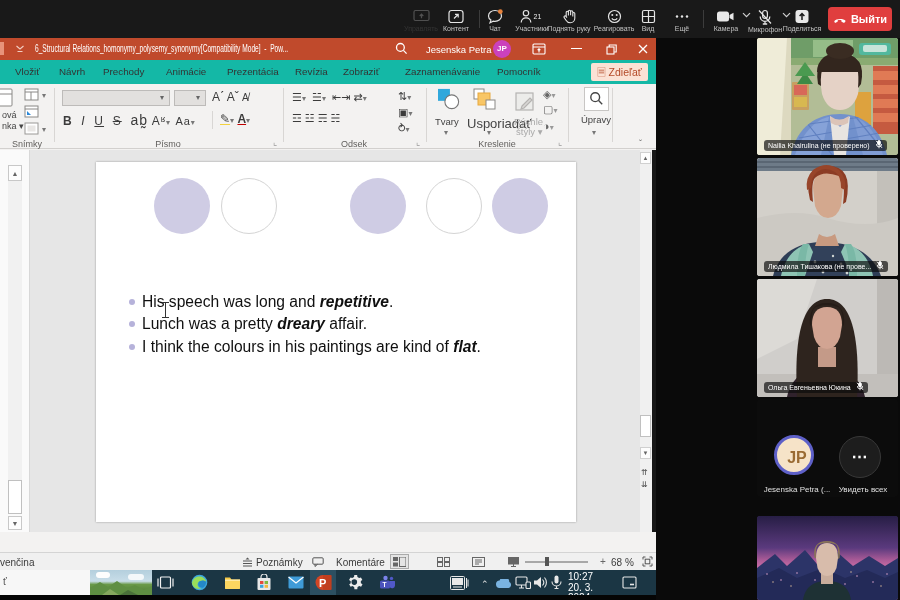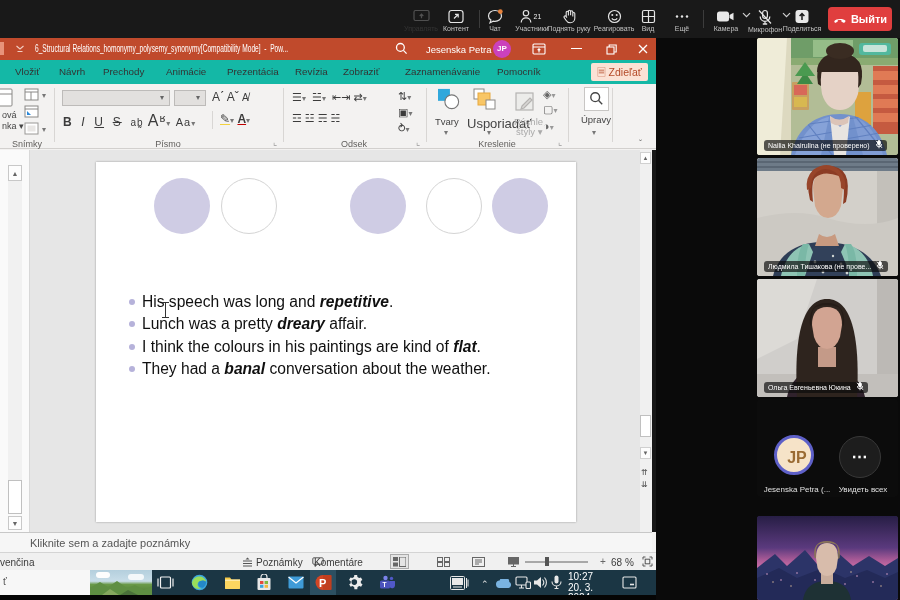--- a/index.html
+++ b/index.html
@@ -226,21 +226,21 @@
           <rect x="1" y="1" width="13" height="11"></rect>
           <rect x="3.5" y="3.5" width="8" height="6" fill="#e8e6e4" stroke="none"></rect>
         </svg>
       <div style="position:absolute;left:42px;top:41px;font-size:8px;color:#777">▾</div>
 
       <div style="position:absolute;left:62px;top:6px;width:108px;height:16px;background:#e2e0de;border:1px solid #bdbbb9"></div>
       <div style="position:absolute;left:160px;top:9px;font-size:8px;color:#666">▾</div>
       <div style="position:absolute;left:174px;top:6px;width:32px;height:16px;background:#e2e0de;border:1px solid #bdbbb9"></div>
       <div style="position:absolute;left:196px;top:9px;font-size:8px;color:#666">▾</div>
       <div style="position:absolute;left:212px;top:6px;font-size:12px;color:#3b3b3b">Aˊ Aˇ <span style="font-size:10px">A̸</span></div>
-      <div style="position:absolute;left:63px;top:28px;font-size:12px;color:#3b3b3b;letter-spacing:1px"><b>B</b>&nbsp; <i>I</i>&nbsp; <u>U</u>&nbsp; <s>S</s>&nbsp; <span style="font-size:10px">ab̰</span> <span style="font-size:16px">Aʶ</span><span style="font-size:8px;color:#777">▾</span> <span style="font-size:11px">Aa</span><span style="font-size:8px;color:#777">▾</span></div>
+      <div style="position:absolute;left:63px;top:28px;font-size:12px;color:#3b3b3b;letter-spacing:1px"><b>B</b>&nbsp; <i>I</i>&nbsp; <u>U</u>&nbsp; <s>S</s>&nbsp; <span style="font-size:14px">ab̰</span> <span style="font-size:12px">Aʶ</span><span style="font-size:8px;color:#777">▾</span> <span style="font-size:11px">Aa</span><span style="font-size:8px;color:#777">▾</span></div>
       <div style="position:absolute;left:212px;top:27px;width:1px;height:18px;background:#d8d6d4"></div>
       <div style="position:absolute;left:220px;top:28px;font-size:12px;color:#3b3b3b"><u style="text-decoration-color:#f3d23e">✎</u><span style="font-size:8px;color:#777">▾</span> <u style="text-decoration-color:#c00000"><b>A</b></u><span style="font-size:8px;color:#777">▾</span></div>
       <div class="rlbl" style="left:265px;top:53px;width:20px;color:#999">⌞</div>
 
       <div style="position:absolute;left:292px;top:7px;font-size:11px;color:#3b3b3b;white-space:pre">☰<span style="font-size:8px;color:#777">▾</span>  ☱<span style="font-size:8px;color:#777">▾</span>  ⇤⇥ ⇄<span style="font-size:8px;color:#777">▾</span></div>
       <div style="position:absolute;left:292px;top:28px;font-size:11px;color:#3b3b3b;letter-spacing:3px">☲☳☴☵</div>
       <div style="position:absolute;left:398px;top:6px;font-size:11px;color:#3b3b3b">⇅<span style="font-size:8px;color:#777">▾</span></div>
       <div style="position:absolute;left:398px;top:22px;font-size:11px;color:#3b3b3b">▣<span style="font-size:8px;color:#777">▾</span></div>
       <div style="position:absolute;left:398px;top:38px;font-size:11px;color:#3b3b3b">⥁<span style="font-size:8px;color:#777">▾</span></div>
       <div class="rlbl" style="left:408px;top:53px;width:20px;color:#999">⌞</div>
@@ -281,56 +281,52 @@
       <div id="slide">
         <div class="circ cf" style="left:58px"></div>
         <div class="circ co" style="left:125px"></div>
         <div class="circ cf" style="left:254px"></div>
         <div class="circ co" style="left:330px"></div>
         <div class="circ cf" style="left:396px"></div>
         <div id="bullets">
           <div class="li">His speech was long and <b><i>repetitive</i></b>.</div>
           <div class="li">Lunch was a pretty <b><i>dreary</i></b> affair.</div>
           <div class="li">I think the colours in his paintings are kind of <b><i>flat</i></b>.</div>
-          <div class="li">They had a <b><i>banal</i></b> conversation about the weather.</div>
         </div>
       </div>
       <div id="leftpanel">
         <div style="position:absolute;left:8px;top:15px;width:14px;height:16px;background:#fdfdfd;border:1px solid #c8c8c8;color:#666;font-size:7px;text-align:center;line-height:15px">▲</div>
         <div style="position:absolute;left:8px;top:31px;width:14px;height:320px;background:#f1f1f1"></div>
         <div style="position:absolute;left:8px;top:330px;width:14px;height:34px;background:#fff;border:1px solid #c0c0c0"></div>
         <div style="position:absolute;left:8px;top:366px;width:14px;height:14px;background:#fdfdfd;border:1px solid #c8c8c8;color:#666;font-size:7px;text-align:center;line-height:13px">▼</div>
       </div>
       <div id="rightsb">
         <div style="position:absolute;left:0px;top:2px;width:11px;height:12px;background:#fdfdfd;border:1px solid #d0d0d0;color:#666;font-size:6px;text-align:center;line-height:11px">▲</div>
         <div style="position:absolute;left:0px;top:265px;width:11px;height:22px;background:#fff;border:1px solid #c0c0c0"></div>
         <div style="position:absolute;left:0px;top:297px;width:11px;height:12px;background:#fdfdfd;border:1px solid #d0d0d0;color:#666;font-size:6px;text-align:center;line-height:11px">▼</div>
         <div style="position:absolute;left:1px;top:318px;width:10px;height:10px;color:#444;font-size:8px">⇈</div>
         <div style="position:absolute;left:1px;top:330px;width:10px;height:10px;color:#444;font-size:8px">⇊</div>
       </div>
       <div style="position:absolute;left:165px;top:153px;width:1px;height:14px;background:#333"></div>
       <div style="position:absolute;left:162px;top:152px;width:7px;height:1px;background:#333"></div>
       <div style="position:absolute;left:162px;top:167px;width:7px;height:1px;background:#333"></div>
     </div>
     <div style="position:absolute;left:652px;top:112px;width:4px;height:382px;background:#171717"></div>
-    <div id="notes">
-        <span style="position:absolute;left:30px;top:4px">Kliknite sem a zadajte poznámky</span>
-      </div>
     <div id="statusbar">
       <span style="position:absolute;left:0px;top:4px">venčina</span>
       <svg style="position:absolute;left:242px;top:4px" width="11" height="10" viewBox="0 0 11 10" stroke="#555" fill="none">
           <path d="M5.5 0.5l2 2h-4z" fill="#555" stroke="none"></path>
           <path d="M1 4h9 M1 6.5h9 M1 9h9"></path>
         </svg>
       <span style="position:absolute;left:256px;top:4px">Poznámky</span>
       <svg style="position:absolute;left:312px;top:4px" width="12" height="10" viewBox="0 0 12 10" stroke="#555" fill="none">
           <rect x="0.8" y="0.8" width="10.4" height="6.4" rx="1"></rect>
           <path d="M3 7.2v2.3l2.6-2.3"></path>
         </svg>
-      <span style="position:absolute;left:314px;top:4px">Komentáre</span>
+      <span style="position:absolute;left:336px;top:4px">Komentáre</span>
       <div style="position:absolute;left:390px;top:1px;width:19px;height:15px;border:1px solid #aaa;background:#e4e4e4"></div>
       <svg style="position:absolute;left:393px;top:4px" width="13" height="10" viewBox="0 0 13 10" fill="#666">
           <rect x="0" y="0" width="5" height="4"></rect>
           <rect x="0" y="5.5" width="5" height="4"></rect>
           <rect x="6.5" y="0" width="6.5" height="9.5" fill="none" stroke="#666"></rect>
         </svg>
       <svg style="position:absolute;left:437px;top:4px" width="13" height="10" viewBox="0 0 13 10" fill="none" stroke="#666">
           <rect x="0.5" y="0.5" width="5" height="4"></rect>
           <rect x="7.5" y="0.5" width="5" height="4"></rect>
           <rect x="0.5" y="5.5" width="5" height="4"></rect>

